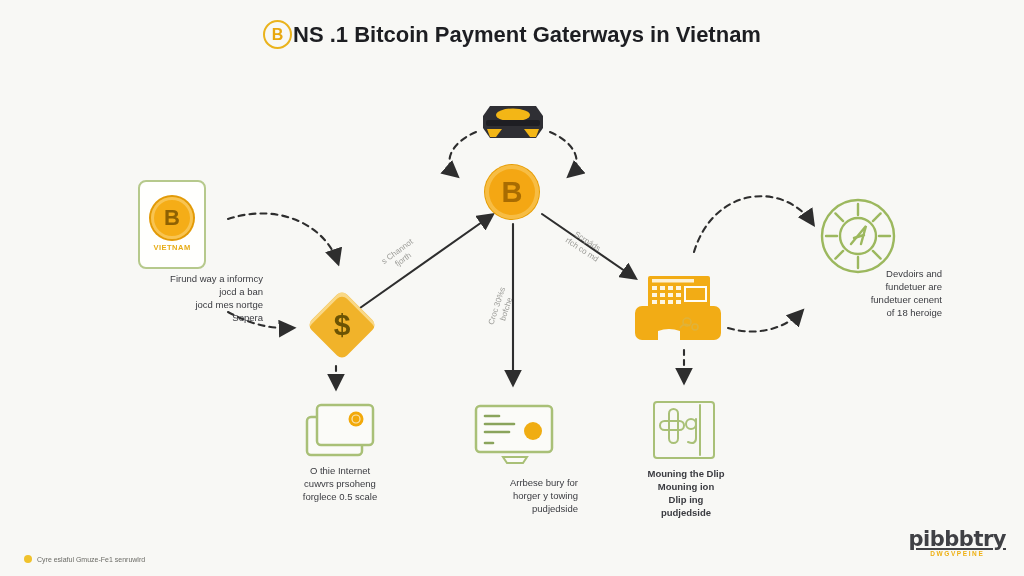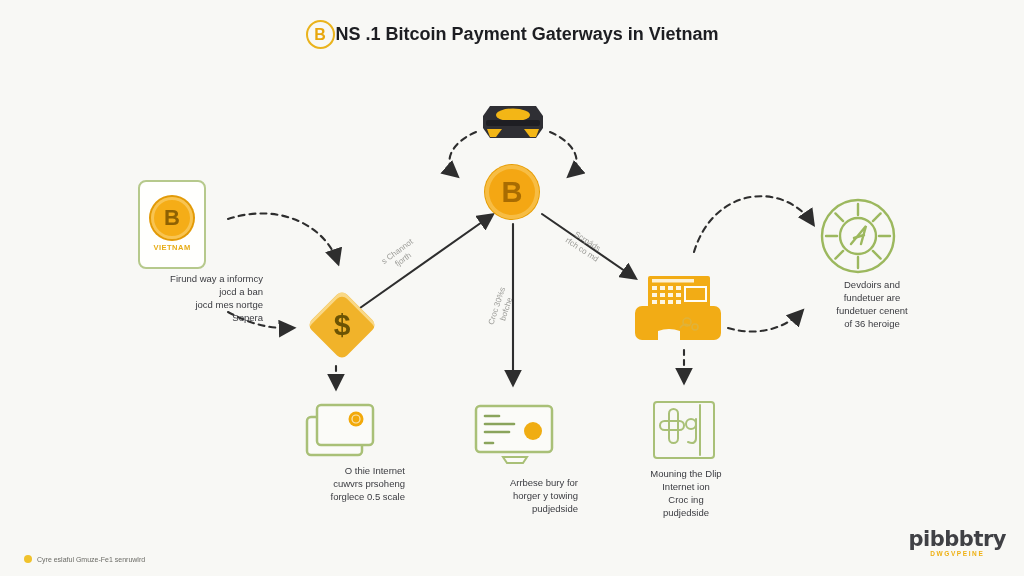--- a/index.html
+++ b/index.html
@@ -3,21 +3,21 @@
 <meta charset="utf-8">
 <style>
   html,body{margin:0;padding:0;background:#e9e9e7;}
   .stage{position:relative;width:1024px;height:576px;background:#f8f8f5;overflow:hidden;
          font-family:"Liberation Sans",sans-serif;color:#2b2c30;margin:0 auto;}
 
   
   .title-row{position:absolute;top:20px;left:0;width:100%;display:flex;justify-content:center;align-items:center;}
   .title-coin{width:25px;height:25px;border:2.5px solid #eab31c;border-radius:50%;color:#e8a70d;
               font-weight:bold;display:flex;align-items:center;justify-content:center;font-size:16px;margin-right:1px;}
-  .title-text{font-size:18px;font-weight:bold;color:#1d1e22;font-family:"Liberation Sans",sans-serif;}
+  .title-text{font-size:22px;font-weight:bold;color:#1d1e22;font-family:"Liberation Sans",sans-serif;}
 
   
   .vietnam-card{position:absolute;left:138px;top:180px;width:64px;height:85px;background:#fffffd;
                 border:2px solid #b6c98c;border-radius:8px;display:flex;flex-direction:column;
                 align-items:center;justify-content:center;gap:4px;}
   .card-coin{width:42px;height:42px;border-radius:50%;background:#f5ad17;
              box-shadow:inset 0 0 0 3px #f8c452, 0 0 0 2px #e29a07;
              display:flex;align-items:center;justify-content:center;font-weight:bold;font-size:22px;color:#8e6103;}
   .card-label{font-size:7.5px;font-weight:bold;color:#e7ac15;letter-spacing:.5px;text-align:center;}
 
@@ -35,21 +35,21 @@
            border-radius:7px;transform:rotate(45deg);box-shadow:inset 3px 3px 0 rgba(255,245,210,.55);}
   .diamond span{display:flex;width:100%;height:100%;align-items:center;justify-content:center;
                 transform:rotate(-45deg);font-size:30px;font-weight:bold;color:#6b5304;}
 
   .abs{position:absolute;}
   .footer-note{position:absolute;left:24px;top:555px;display:flex;align-items:center;gap:5px;
                font-size:7px;color:#6b6b66;}
   .note-dot{width:8px;height:8px;border-radius:50%;background:#f0c22c;}
   .brand{position:absolute;right:18px;top:529px;text-align:center;}
   .brand-name{font-size:21px;font-weight:bold;color:#404145;letter-spacing:-.5px;line-height:20px;
-              font-family:"DejaVu Sans","Liberation Sans",sans-serif;}
+              font-family:"DejaVu Sans","Liberation Sans",sans-serif;text-decoration:underline;}
   .brand-sub{font-size:6.5px;color:#eeb012;font-weight:bold;letter-spacing:1.6px;margin-top:1px;}
 </style>
 </head>
 <body>
 
 <div class="stage">
 
   <svg class="abs" style="left:0;top:0;" width="1024" height="576" viewBox="0 0 1024 576" fill="none">
     <defs>
       <marker id="arw" viewBox="0 0 10 10" refX="8" refY="5" markerWidth="8.5" markerHeight="8.5" orient="auto-start-reverse">
@@ -137,25 +137,25 @@
       <line x1="40" y1="61" x2="40" y2="72"></line>
         <line x1="40" y1="19" x2="40" y2="8"></line>
       <line x1="54.9" y1="54.9" x2="62.6" y2="62.6"></line>
         <line x1="25.1" y1="25.1" x2="17.4" y2="17.4"></line>
       <line x1="25.1" y1="54.9" x2="17.4" y2="62.6"></line>
         <line x1="54.9" y1="25.1" x2="62.6" y2="17.4"></line>
       <path d="M33 48 L48 30 L43 48"></path>
       <line x1="36" y1="42" x2="46" y2="39"></line>
     </g>
   </svg>
-  <div class="caption" style="left:802px;top:278px;width:140px;">
+  <div class="caption" style="left:802px;top:267px;width:140px;text-align:right;">
     <div>Devdoirs and</div>
     <div>fundetuer are</div>
     <div>fundetuer cenent</div>
-    <div>of 36 heroige</div>
+    <div>of 18 heroige</div>
   </div>
 
   <div class="flow-label" style="left:382px;top:246px;transform:rotate(-36deg);">
     <div>s Channot</div>
     <div>fjorth</div>
   </div>
   <div class="flow-label" style="left:482px;top:298px;transform:rotate(-72deg);">
     <div>Croc 30%s</div>
     <div>bofche</div>
   </div>
@@ -163,21 +163,21 @@
     <div>Scrpáds</div>
     <div>rfch co md</div>
   </div>
 
   <svg class="abs" style="left:300px;top:400px;" width="80" height="62" viewBox="0 0 80 62">
     <rect x="7" y="17" width="55" height="38" rx="4" fill="#fbfbf8" stroke="#a9c077" stroke-width="2.5"></rect>
     <rect x="17" y="5" width="56" height="40" rx="4" fill="#fbfbf8" stroke="#a9c077" stroke-width="2.5"></rect>
     <circle cx="56" cy="19" r="7.5" fill="#f2a90a"></circle>
     <circle cx="56" cy="19" r="4" fill="none" stroke="#fff" stroke-width="1.2" opacity=".7"></circle>
   </svg>
-  <div class="caption" style="left:275px;top:464px;width:130px;text-align:right;">
+  <div class="caption" style="left:275px;top:464px;width:130px;">
     <div>O thie Internet</div>
     <div>cuwvrs prsoheng</div>
     <div>forglece 0.5 scale</div>
   </div>
 
   <svg class="abs" style="left:468px;top:400px;" width="92" height="66" viewBox="0 0 92 66">
     <rect x="8" y="6" width="76" height="46" rx="4" fill="#fbfbf8" stroke="#a9c077" stroke-width="2.5"></rect>
     <g stroke="#8aa45c" stroke-width="2.6" stroke-linecap="round">
       <line x1="17" y1="16" x2="31" y2="16"></line>
       <line x1="17" y1="24" x2="46" y2="24"></line>
@@ -196,24 +196,24 @@
   <svg class="abs" style="left:652px;top:400px;" width="64" height="62" viewBox="0 0 64 62">
     <g stroke="#a9c077" stroke-width="2" fill="none" stroke-linecap="round">
       <rect x="2" y="2" width="60" height="56" rx="3"></rect>
       <line x1="48" y1="5" x2="48" y2="55"></line>
       <rect x="17" y="9" width="9" height="34" rx="4.5"></rect>
       <rect x="8" y="21" width="24" height="9" rx="4.5"></rect>
       <circle cx="39" cy="24" r="5"></circle>
       <path d="M44 19 V 38 q0 7 -8 4"></path>
     </g>
   </svg>
-  <div class="caption" style="left:616px;top:467px;width:140px;">
+  <div class="caption" style="left:616px;top:467px;width:140px;font-weight:bold;">
     <div>Mouning the Dlip</div>
-    <div>Internet ion</div>
-    <div>Croc ing</div>
+    <div>Mouning ion</div>
+    <div>Dlip ing</div>
     <div>pudjedside</div>
   </div>
 
   <div class="footer-note">
     <span class="note-dot"></span>
     <span>Cyre eslaful Gmuze-Fe1 senruwlrd</span>
   </div>
   <div class="brand">
     <div class="brand-name">pibbbtry</div>
     <div class="brand-sub">DWGVPEINE</div>

